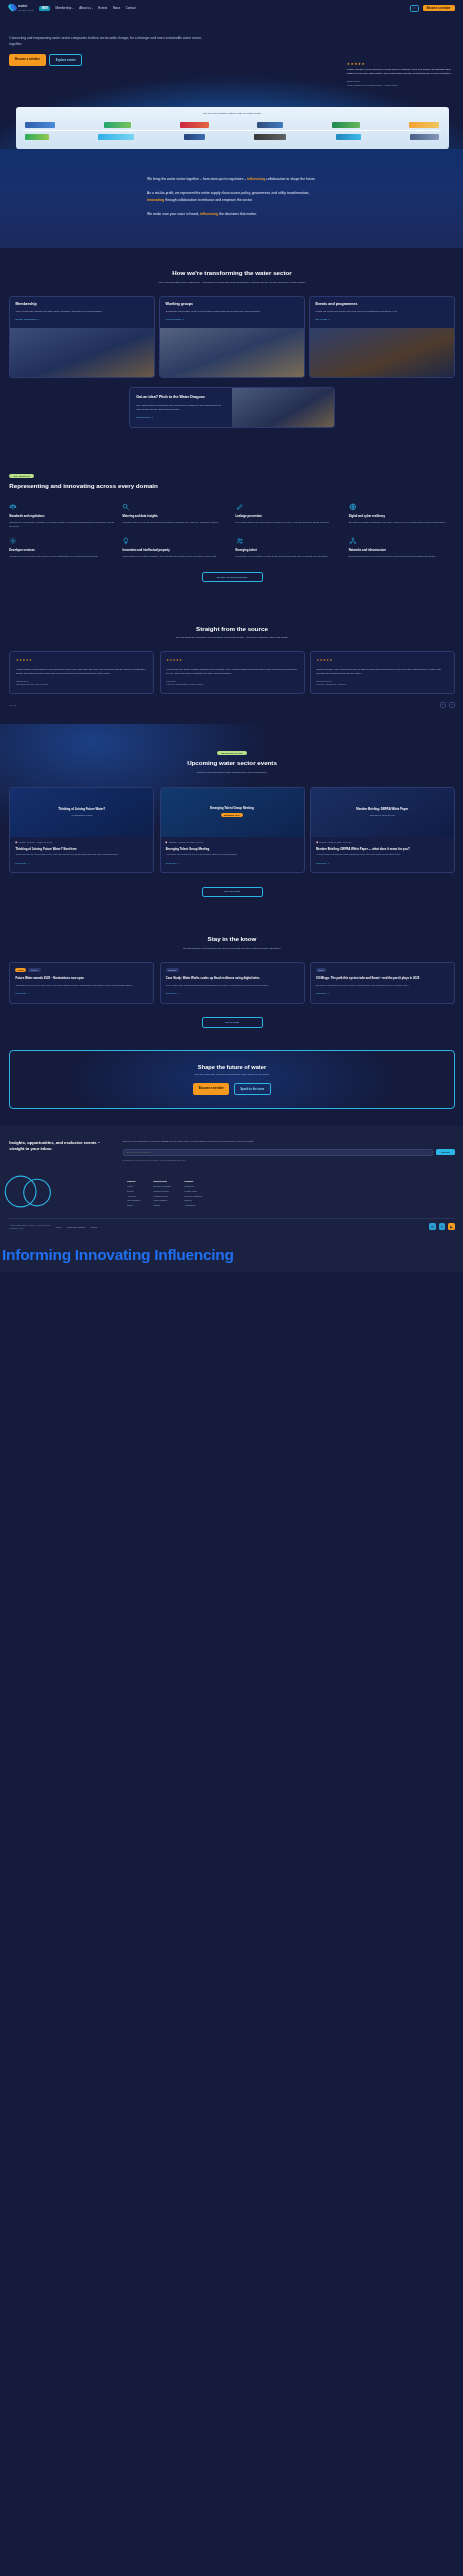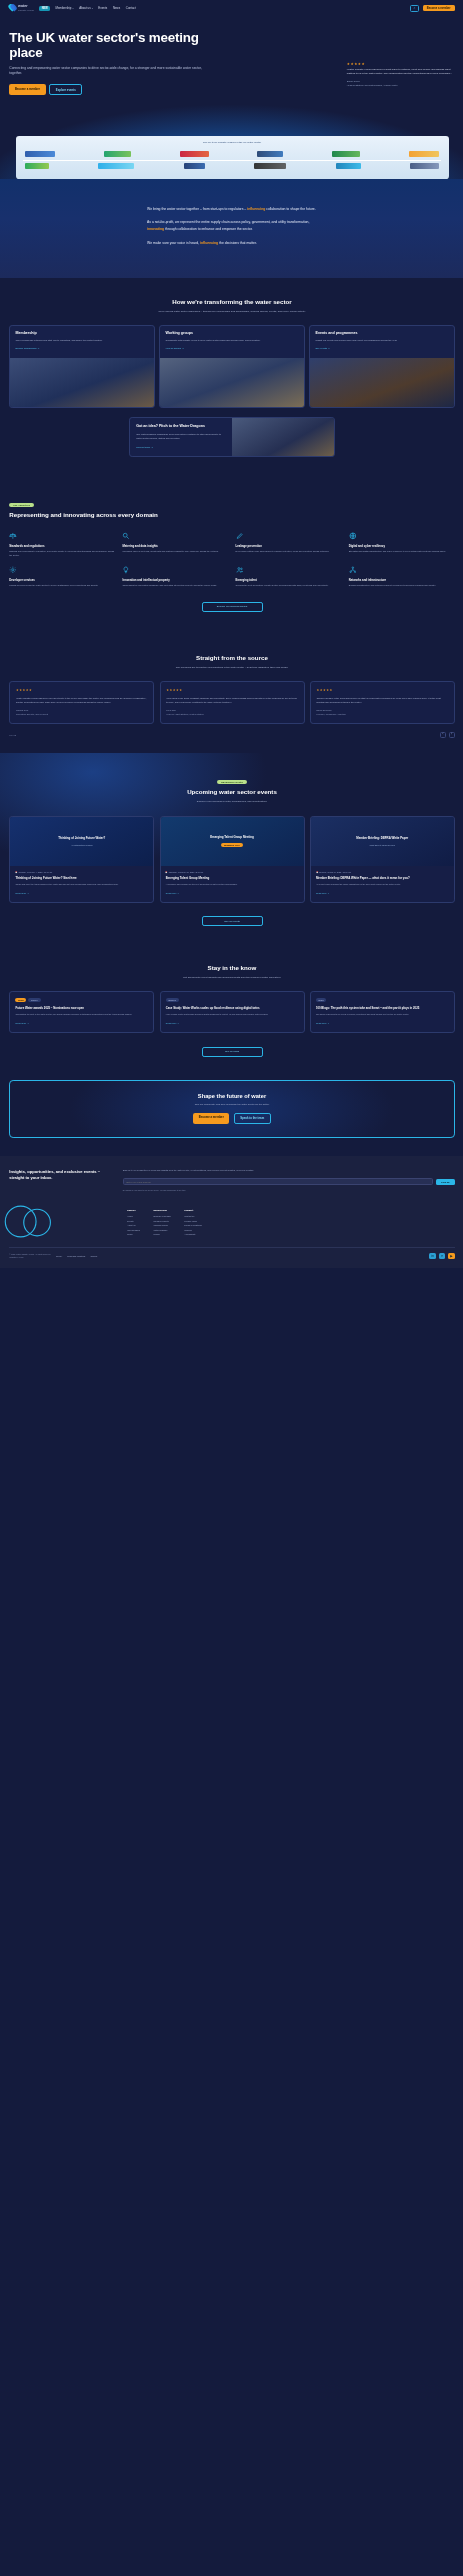--- a/index.html
+++ b/index.html
@@ -208,21 +208,20 @@
       <a>News</a>
       <a>Contact</a>
     </div>
     <div class="nav-right">
       <div class="nav-icon">⌕</div>
       <div class="nav-cta">Become a member</div>
     </div>
   </div>
 
   <div class="hero">
-    <h1>The UK water sector's meeting place</h1>
     <p class="sub">Connecting and empowering water sector companies to drive sector-wide change, for a stronger and more sustainable water sector, together.</p>
     <div class="hero-btns">
       <div class="btn-orange">Become a member</div>
       <div class="btn-outline">Explore events</div>
     </div>
     <div class="quote">
       <div class="stars">★★★★★</div>
       <p>"Water Industry Forum has been a great place to network, meet new people and discuss what matters to us in the water sector. The collaboration and the connections have been invaluable."</p>
       <div class="who">
         <div>Sarah Jones</div>
@@ -560,15 +559,18 @@
       <a class="lk">Terms and conditions</a>
       <a class="lk">Cookies</a>
       <div class="rgt">
         <div class="soc">in</div>
         <div class="soc">✕</div>
         <div class="soc o">▶</div>
       </div>
     </div>
   </div>
 
+  <div class="tagline">
+    <span>Informing Innovating Influencing</span>
+  </div>
 
 </div>
 
 
 </body></html>

